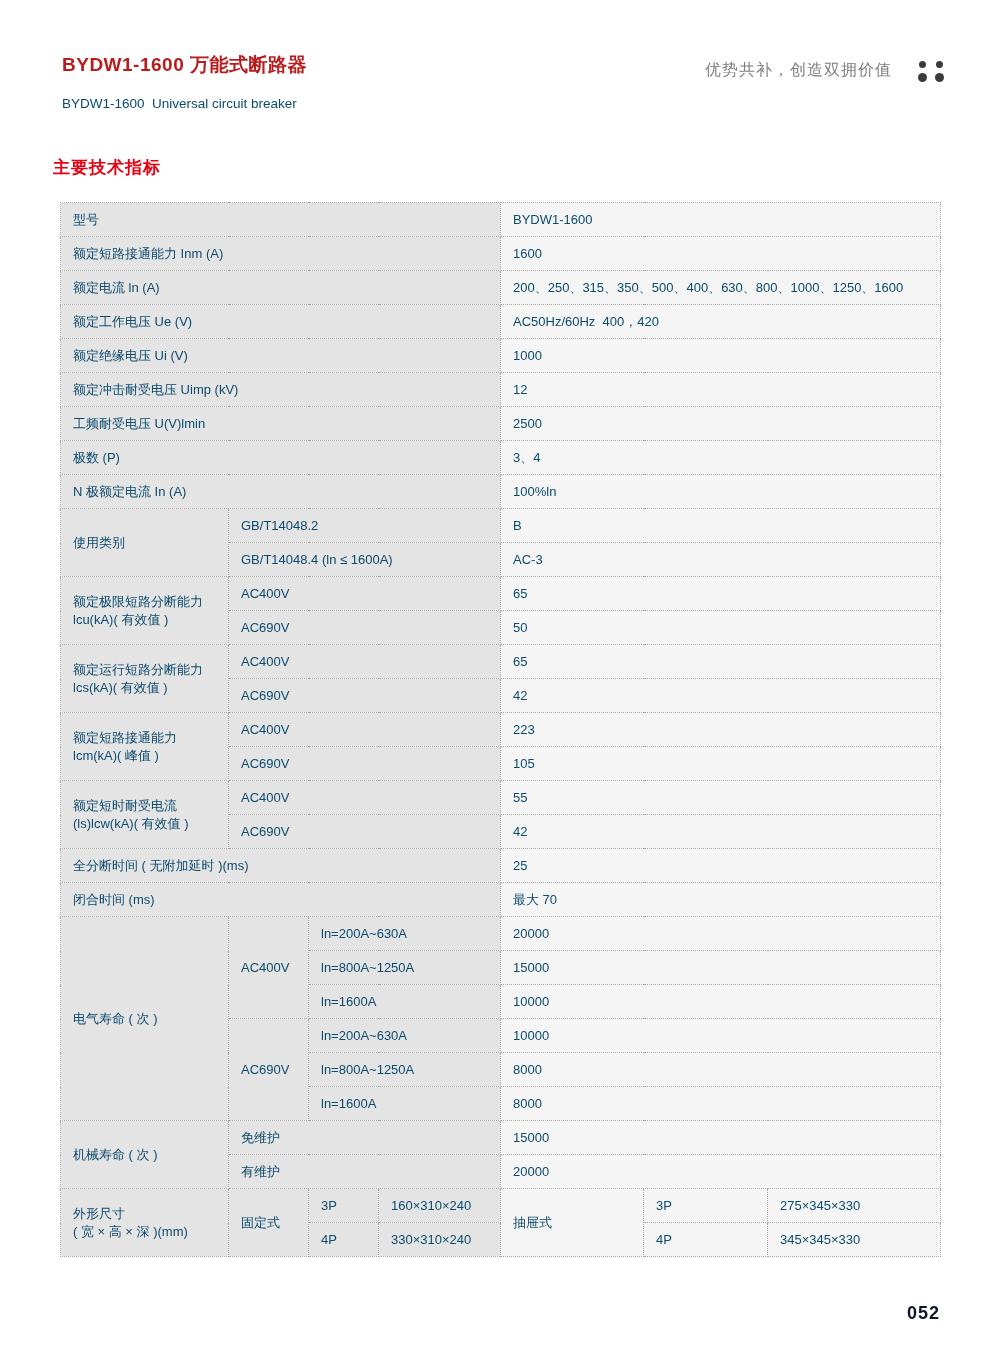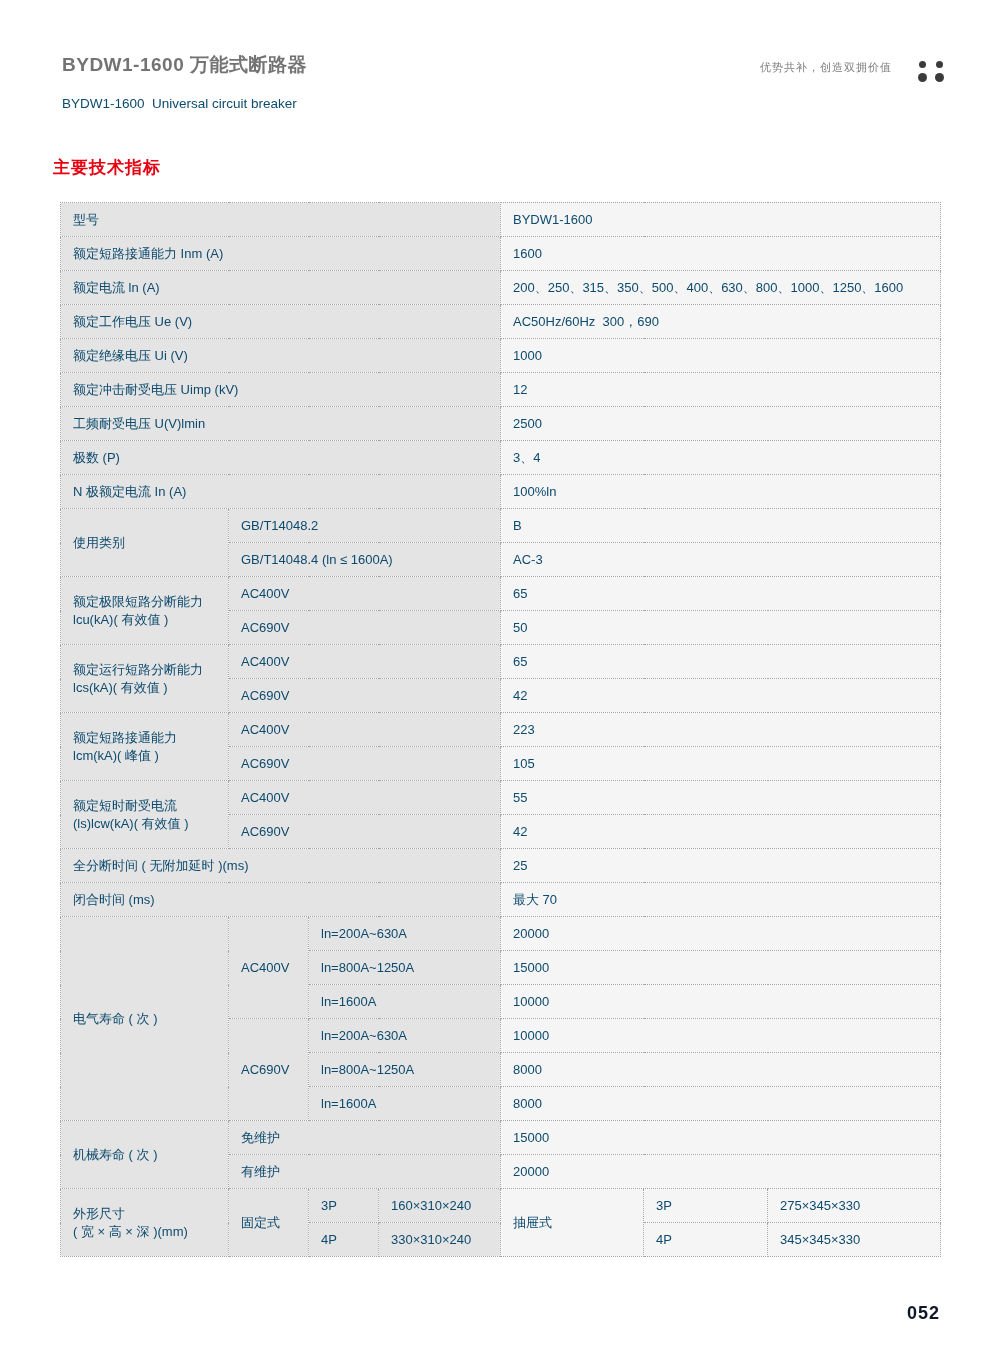--- a/index.html
+++ b/index.html
@@ -5,30 +5,30 @@
   * { margin: 0; padding: 0; box-sizing: border-box; }
   html, body { background: #ffffff; }
   body {
     width: 1000px; height: 1358px;
     position: relative;
     font-family: "Liberation Sans", "DejaVu Sans", sans-serif;
     color: #454545;
   }
   .page-title {
     position: absolute; left: 62px; top: 52px;
-    font-size: 19px; font-weight: bold; color: #737373;
+    font-size: 19px; font-weight: bold; color: #b91c1c;
     letter-spacing: 0.5px; white-space: pre;
   }
   .page-subtitle {
     position: absolute; left: 62px; top: 96px;
     font-size: 13.5px; color: #0c4a6e; white-space: pre;
   }
   .slogan {
     position: absolute; right: 108px; top: 60px;
-    font-size: 11px; color: #7d7d7d; letter-spacing: 1px;
+    font-size: 16px; color: #7d7d7d; letter-spacing: 1px;
   }
   .logo-dots {
     position: absolute; right: 52px; top: 58px;
     width: 34px; height: 26px;
     display: grid; grid-template-columns: 1fr 1fr;
     justify-items: center; align-items: center;
   }
   .logo-dots .dot { background: #3b3b3b; border-radius: 50%; }
   .logo-dots .dot.small { width: 7px; height: 7px; }
   .logo-dots .dot.big { width: 9px; height: 9px; }
@@ -93,21 +93,21 @@
         <tr>
           <td colspan="4" class="label">额定短路接通能力 Inm (A)</td>
           <td colspan="3" class="value">1600</td>
         </tr>
         <tr>
           <td colspan="4" class="label">额定电流 ln (A)</td>
           <td colspan="3" class="value">200、250、315、350、500、400、630、800、1000、1250、1600</td>
         </tr>
         <tr>
           <td colspan="4" class="label">额定工作电压 Ue (V)</td>
-          <td colspan="3" class="value">AC50Hz/60Hz  300，690</td>
+          <td colspan="3" class="value">AC50Hz/60Hz  400，420</td>
         </tr>
         <tr>
           <td colspan="4" class="label">额定绝缘电压 Ui (V)</td>
           <td colspan="3" class="value">1000</td>
         </tr>
         <tr>
           <td colspan="4" class="label">额定冲击耐受电压 Uimp (kV)</td>
           <td colspan="3" class="value">12</td>
         </tr>
         <tr>

